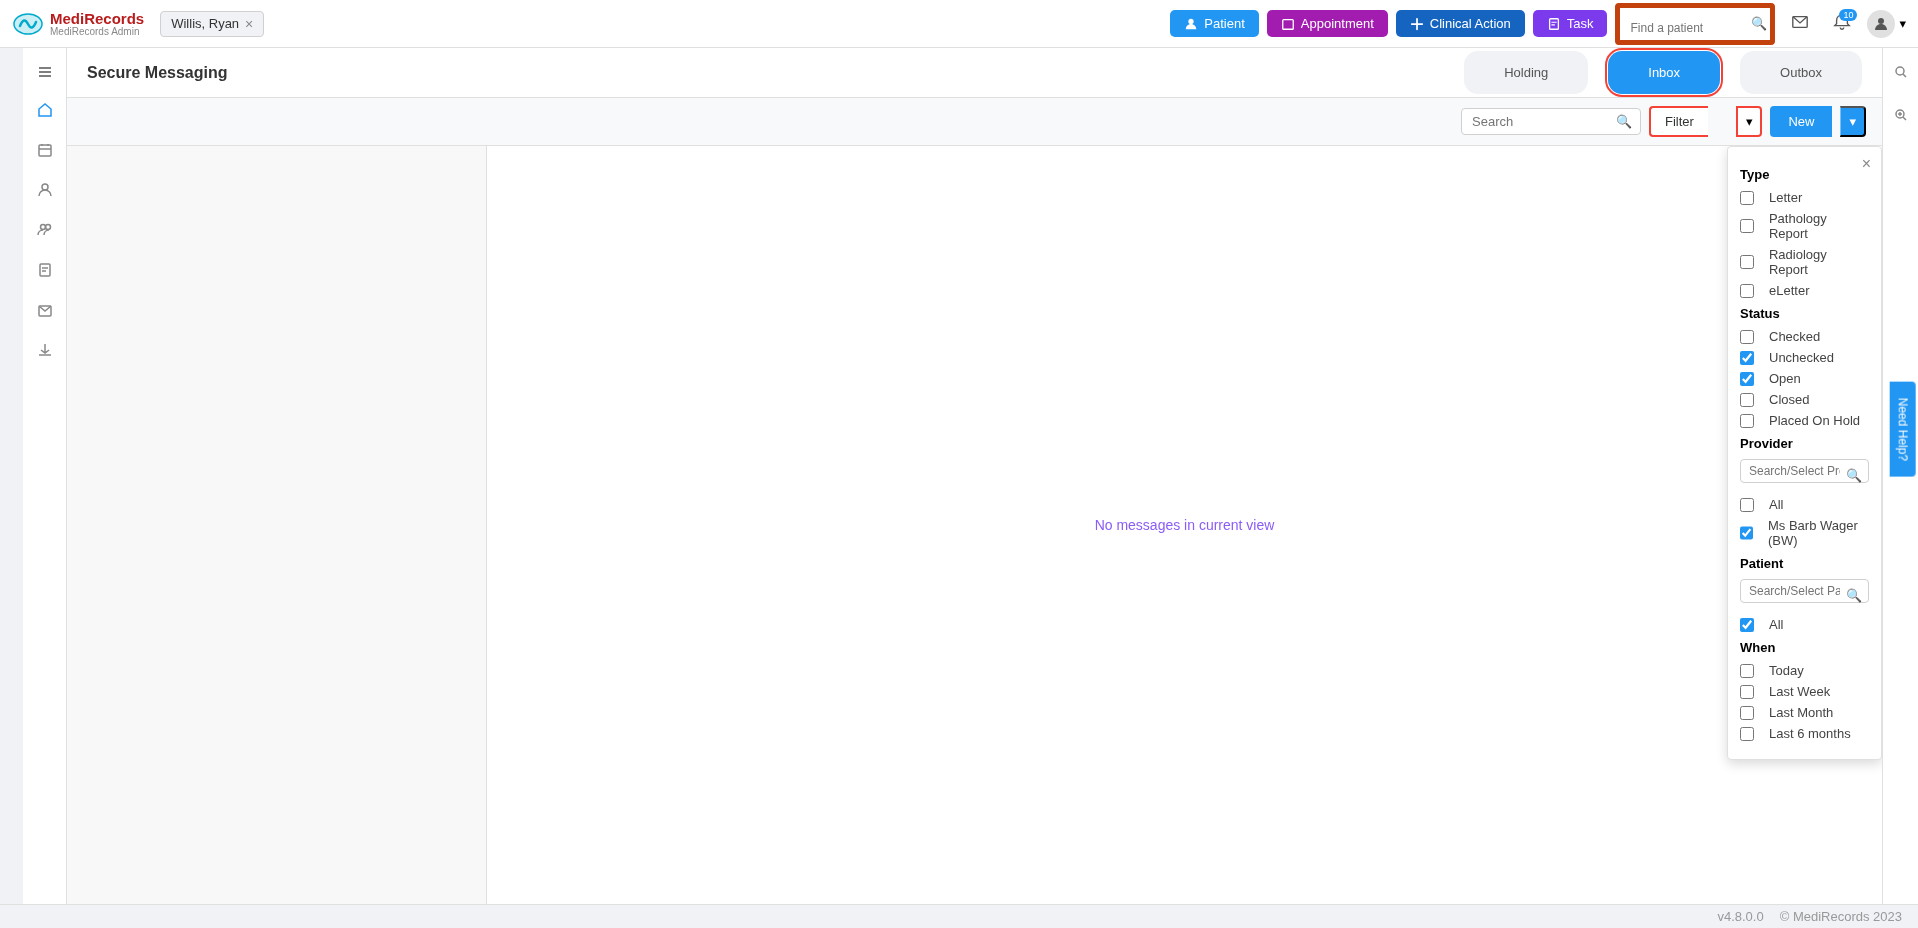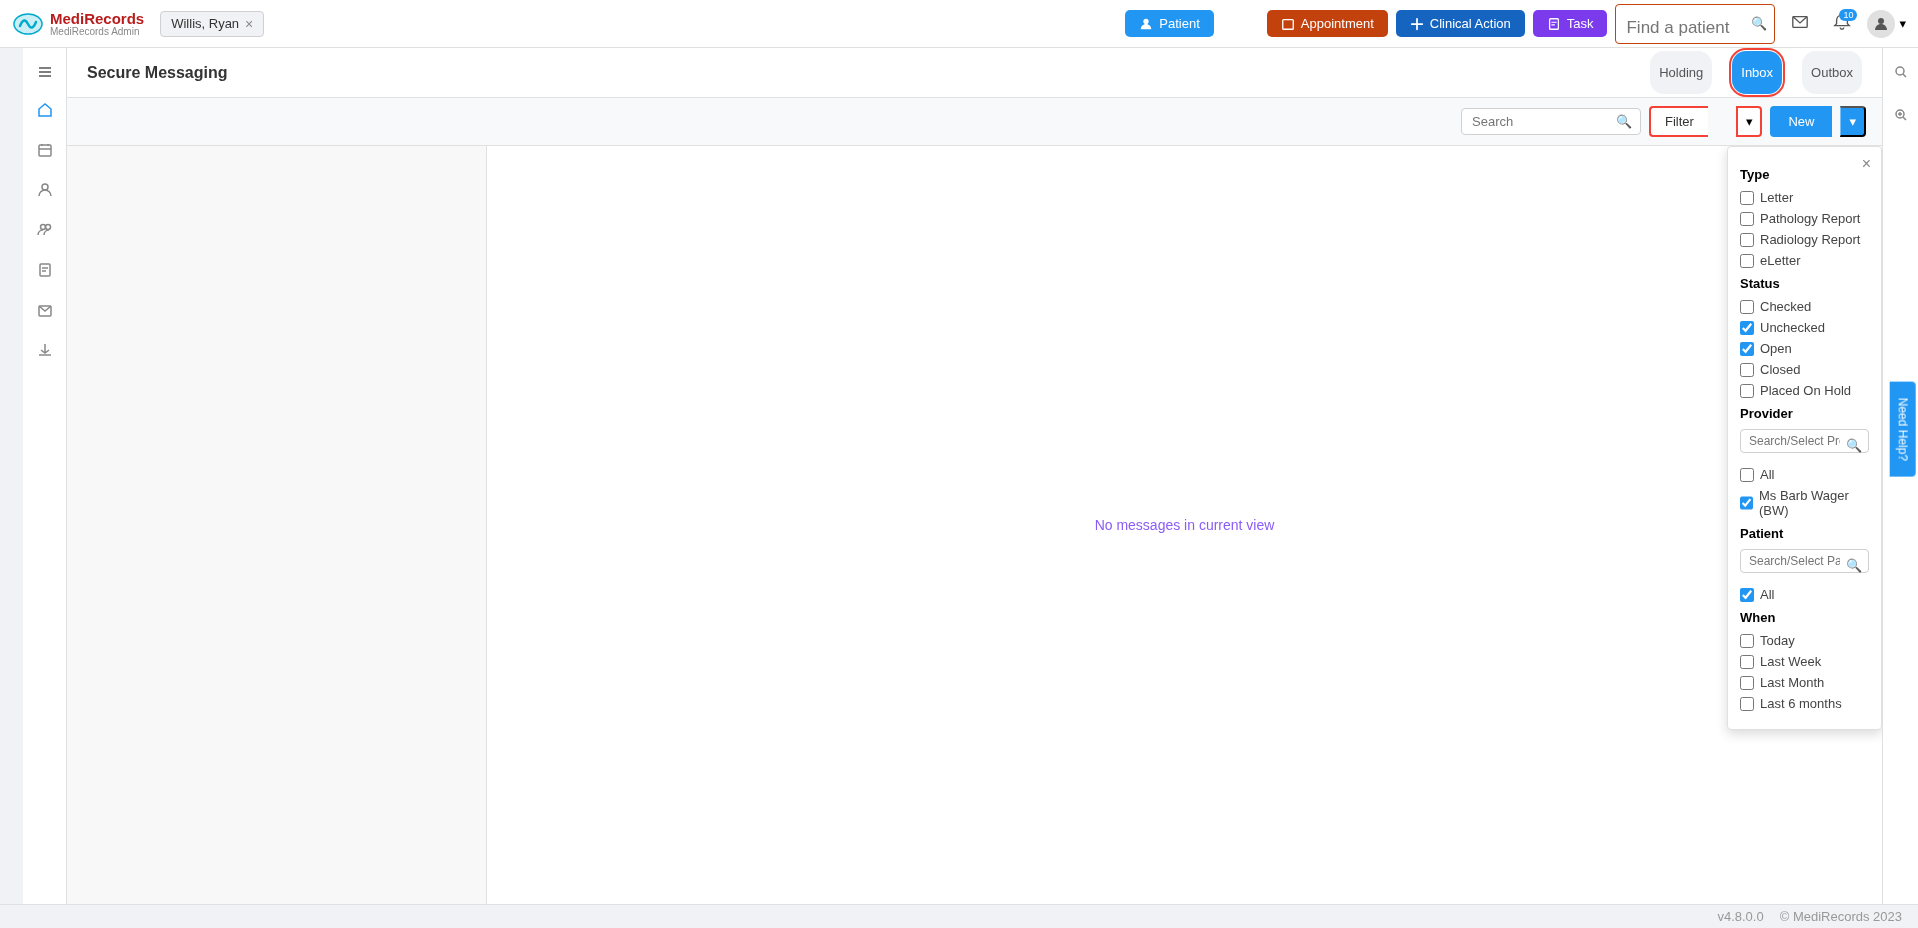--- a/index.html
+++ b/index.html
@@ -39,28 +39,28 @@
       gap: 6px;
       padding: 6px 14px;
       border: none;
       border-radius: 5px;
       font-size: 13px;
       font-weight: 500;
       cursor: pointer;
       color: #fff;
     }
     .nav-btn.patient { background: #2196f3; }
-    .nav-btn.appointment { background: #c2410c; margin-left: 45px; }
+    .nav-btn.appointment { background: #a21caf; }
     .nav-btn.clinical { background: #1565c0; }
     .nav-btn.task { background: #7c3aed; }
     .search-patient-input {
-      border: 1px solid #c2410c;
+      border: 5px solid #c2410c;
       border-radius: 4px;
       padding: 13px 28px 5px 10px;
-      font-size: 17px;
+      font-size: 12px;
       width: 160px;
       outline: none;
     }
     .search-wrapper { position: relative; display: flex; align-items: center; }
     .search-wrapper .search-icon-sm { position: absolute; right: 8px; color: #aaa; }
     .nav-icon-btn { background: none; border: none; cursor: pointer; position: relative; padding: 4px 8px; }
     .badge { position: absolute; top: 0; right: 2px; background: #2196f3; color: #fff; border-radius: 10px; font-size: 9px; padding: 1px 4px; }
     .avatar-btn { background: none; border: none; cursor: pointer; display: flex; align-items: center; gap: 4px; }
     .avatar-circle { width: 28px; height: 28px; border-radius: 50%; background: #e0e0e0; display: flex; align-items: center; justify-content: center; font-size: 12px; color: #555; }
 
@@ -92,21 +92,21 @@
       border-bottom: 1px solid #e0e0e0;
       padding: 0 20px;
       height: 50px;
       display: flex;
       align-items: center;
       gap: 20px;
       flex-shrink: 0;
     }
     .page-title { font-size: 16px; font-weight: 600; color: #333; margin-right: auto; }
     .tab-btn {
-      padding: 14px 9px;
+      padding: 14px 40px;
       border: none;
       background: #f0f2f5;
       border-radius: 14px;
       cursor: pointer;
       font-size: 13px;
       color: #555;
     }
     .tab-btn.active {
       background: #2196f3;
       color: #fff;
@@ -184,21 +184,21 @@
       width: 155px;
       background: #fff;
       border: 1px solid #e0e0e0;
       border-radius: 4px;
       box-shadow: 0 4px 12px rgba(0,0,0,0.15);
       z-index: 50;
       padding: 12px;
     }
     .filter-close { position: absolute; right: 10px; top: 8px; cursor: pointer; color: #888; font-size: 16px; border: none; background: none; }
     .filter-section-title { font-size: 13px; font-weight: 600; color: #000000; margin-bottom: 8px; margin-top: 8px; }
-    .filter-item { display: flex; align-items: center; gap: 6px; margin-bottom: 6px; font-size: 13px; color: #444; }
+    .filter-item { display: flex; align-items: center; gap: 15px; margin-bottom: 6px; font-size: 13px; color: #444; }
     .filter-item input[type="checkbox"] { width: 14px; height: 14px; accent-color: #2196f3; cursor: pointer; }
     .provider-search {
       border: 1px solid #d0d0d0;
       border-radius: 4px;
       padding: 4px 28px 4px 8px;
       font-size: 12px;
       width: 100%;
       margin-bottom: 8px;
     }
     .search-field-wrapper { position: relative; margin-bottom: 6px; }

